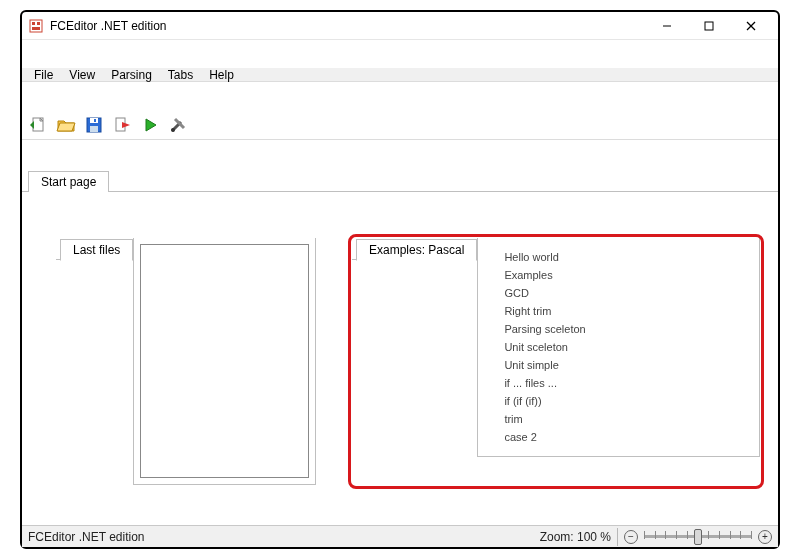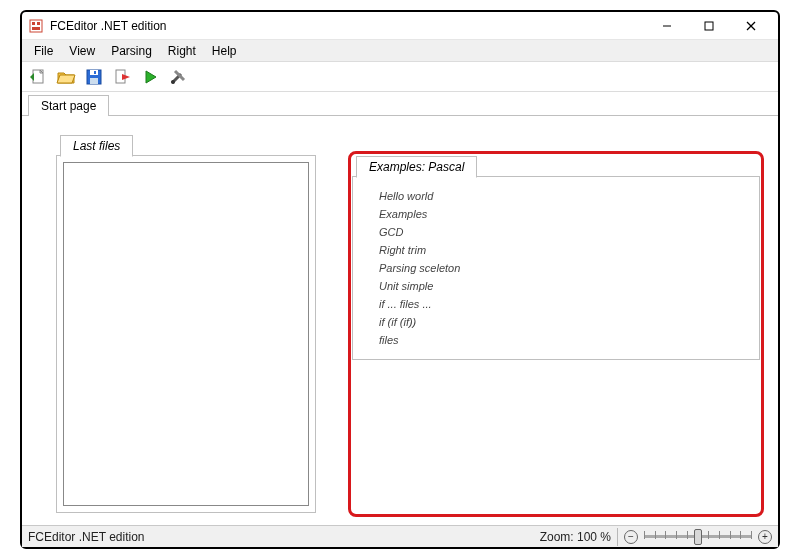--- a/index.html
+++ b/index.html
@@ -15,20 +15,21 @@
     overflow: hidden;
   }
   .outer-frame {
     position: absolute;
     left: 20px; top: 10px; right: 20px; bottom: 10px;
     border: 2px solid #000;
     border-radius: 6px;
     background: #fff;
     display: flex;
     flex-direction: column;
+    gap: 28px;
   }
   
   .titlebar {
     height: 28px;
     display: flex;
     align-items: center;
     padding: 0 6px;
     border-bottom: 1px solid #e6e6e6;
   }
   .titlebar .app-icon {
@@ -39,21 +40,21 @@
   }
   .titlebar .title { flex: 0 0 auto; color: #000; }
   .titlebar .spacer { flex: 1; }
   .win-btn {
     width: 42px; height: 26px;
     display: inline-flex; align-items: center; justify-content: center;
     color: #000;
   }
   
   .menubar {
-    height: 22px;
+    height: 14px;
     background: #f0f0f0;
     border-bottom: 1px solid #dcdcdc;
     display: flex;
     align-items: stretch;
     padding-left: 4px;
   }
   .menubar .menu-item {
     padding: 0 8px;
     display: flex; align-items: center;
     color: #000;
@@ -102,23 +103,22 @@
     min-height: 0;
   }
   .left-panel {
     width: 260px;
     display: flex;
     flex-direction: column;
   }
   .panel {
     flex: 1;
     display: flex;
-    flex-direction: column;
+    flex-direction: row;
     min-height: 0;
-    font-style: italic;
   }
   .panel-tab-row {
     height: 22px;
     display: flex;
     align-items: flex-end;
     position: relative;
     z-index: 2;
   }
   .panel-tab-row::after{
     content:"";
@@ -151,21 +151,20 @@
     display: flex;
   }
   .last-files-body .inner {
     flex: 1;
     border: 1px solid #888;
     background: #fff;
   }
   .right-panel {
     flex: 1;
     position: relative;
-    margin-top: 21px;
   }
   .right-highlight {
     position: absolute;
     top: -4px;
     left: -4px;
     right: -4px;
     bottom: -4px;
     border: 3px solid #d8181c;
     border-radius: 8px;
     pointer-events: none;
@@ -248,21 +247,21 @@
           <line x1="1" y1="1" x2="9" y2="9" stroke="currentColor" stroke-width="1.2"></line>
           <line x1="9" y1="1" x2="1" y2="9" stroke="currentColor" stroke-width="1.2"></line>
         </svg>
     </span>
   </div>
 
   <div class="menubar">
     <span class="menu-item">File</span>
     <span class="menu-item">View</span>
     <span class="menu-item">Parsing</span>
-    <span class="menu-item">Right</span>
+    <span class="menu-item">Tabs</span>
     <span class="menu-item">Help</span>
   </div>
 
   <div class="toolbar">
     <span class="tbtn">
       <svg width="20" height="20">
           <rect x="5" y="3" width="10" height="13" fill="#fff" stroke="#888"></rect>
           <polygon points="12,3 15,6 12,6" fill="#ddd" stroke="#888"></polygon>
           <polygon points="2,10 6,6 6,14" fill="#2a8a2a"></polygon>
         </svg>
@@ -325,24 +324,26 @@
         <div class="panel-tab-row">
           <div class="panel-tab active">Examples: Pascal</div>
         </div>
         <div class="panel-body">
           <div class="examples-list">
             <div class="row">Hello world</div>
             <div class="row">Examples</div>
             <div class="row">GCD</div>
             <div class="row">Right trim</div>
             <div class="row">Parsing sceleton</div>
+            <div class="row">Unit sceleton</div>
             <div class="row">Unit simple</div>
             <div class="row">if ... files ...</div>
             <div class="row">if (if (if))</div>
-            <div class="row">files</div>
+            <div class="row">trim</div>
+            <div class="row">case 2</div>
           </div>
         </div>
       </div>
     </div>
 
   </div>
 
   <div class="statusbar">
     <span>FCEditor .NET edition</span>
     <span class="spacer"></span>

